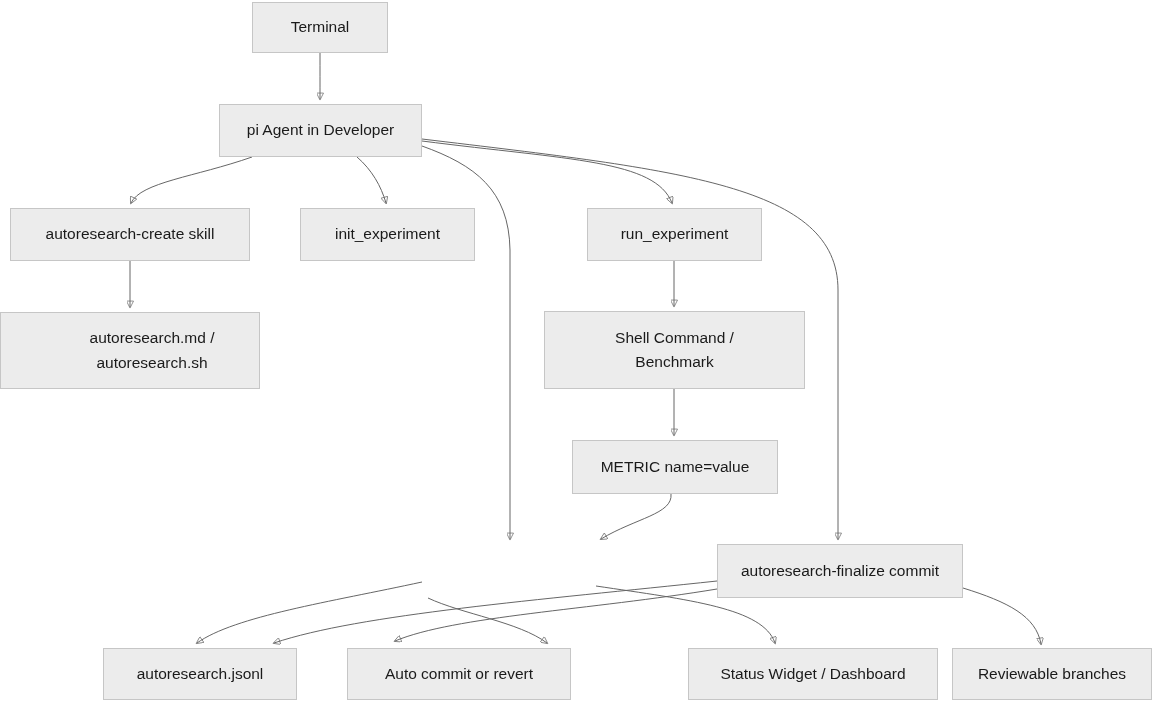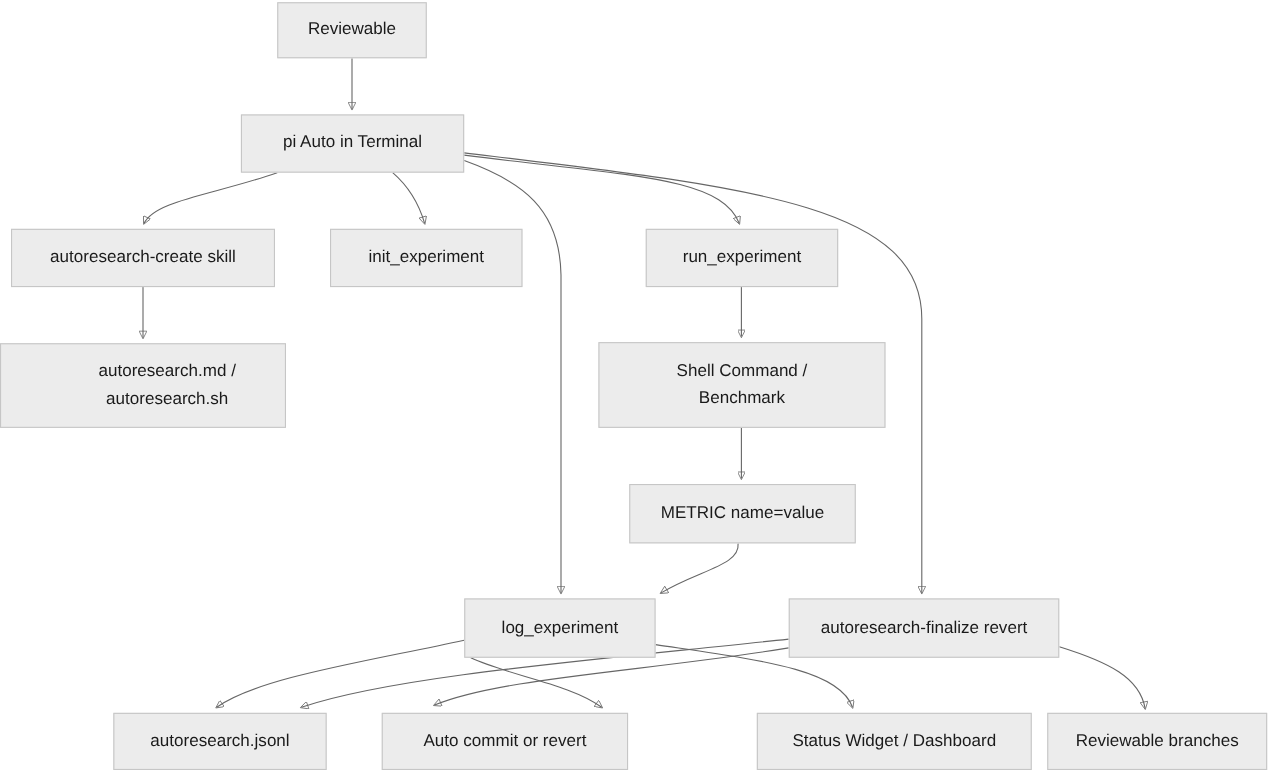--- a/index.html
+++ b/index.html
@@ -43,25 +43,25 @@
     <path marker-end="url(#arrow)" d="M671,494 C673,514 636,518 601,539"></path>
     <path marker-end="url(#arrow)" d="M422,582 C330,602 235,616 197,643"></path>
     <path marker-end="url(#arrow)" d="M428,598 C462,614 519,622 547,643"></path>
     <path marker-end="url(#arrow)" d="M596,586 C690,600 763,608 775,643"></path>
     <path marker-end="url(#arrow)" d="M717,581 C540,600 360,614 274,643"></path>
     <path marker-end="url(#arrow)" d="M717,589 C590,610 455,616 395,641"></path>
     <path marker-end="url(#arrow)" d="M963,588 C1008,602 1036,616 1041,644"></path>
   </svg>
 
   <div class="node" style="left:252px;top:2px;width:136px;height:51px;">
-    <span>Reviewable</span>
+    <span>Terminal</span>
   </div>
 
   <div class="node" style="left:219px;top:104px;width:203px;height:53px;">
-    <span>pi Auto in Terminal</span>
+    <span>pi Agent in Developer</span>
   </div>
 
   <div class="node" style="left:10px;top:208px;width:240px;height:53px;">
     <span>autoresearch-create skill</span>
   </div>
 
   <div class="node" style="left:300px;top:208px;width:175px;height:53px;">
     <span>init_experiment</span>
   </div>
 
@@ -76,26 +76,23 @@
 
   <div class="node" style="left:572px;top:440px;width:206px;height:54px;">
     <span>METRIC name=value</span>
   </div>
 
   <div class="node" style="left:544px;top:311px;width:261px;height:78px;">
     <span>Shell Command /</span>
     <span>Benchmark</span>
   </div>
 
-  <div class="node" style="left:422px;top:544px;width:174px;height:54px;">
-    <span>log_experiment</span>
-  </div>
 
   <div class="node" style="left:717px;top:544px;width:246px;height:54px;">
-    <span>autoresearch-finalize revert</span>
+    <span>autoresearch-finalize commit</span>
   </div>
 
   <div class="node" style="left:103px;top:648px;width:194px;height:52px;align-items:center;">
     <span>autoresearch.jsonl</span>
   </div>
 
   <div class="node" style="left:347px;top:648px;width:224px;height:52px;">
     <span>Auto commit or revert</span>
   </div>
 

